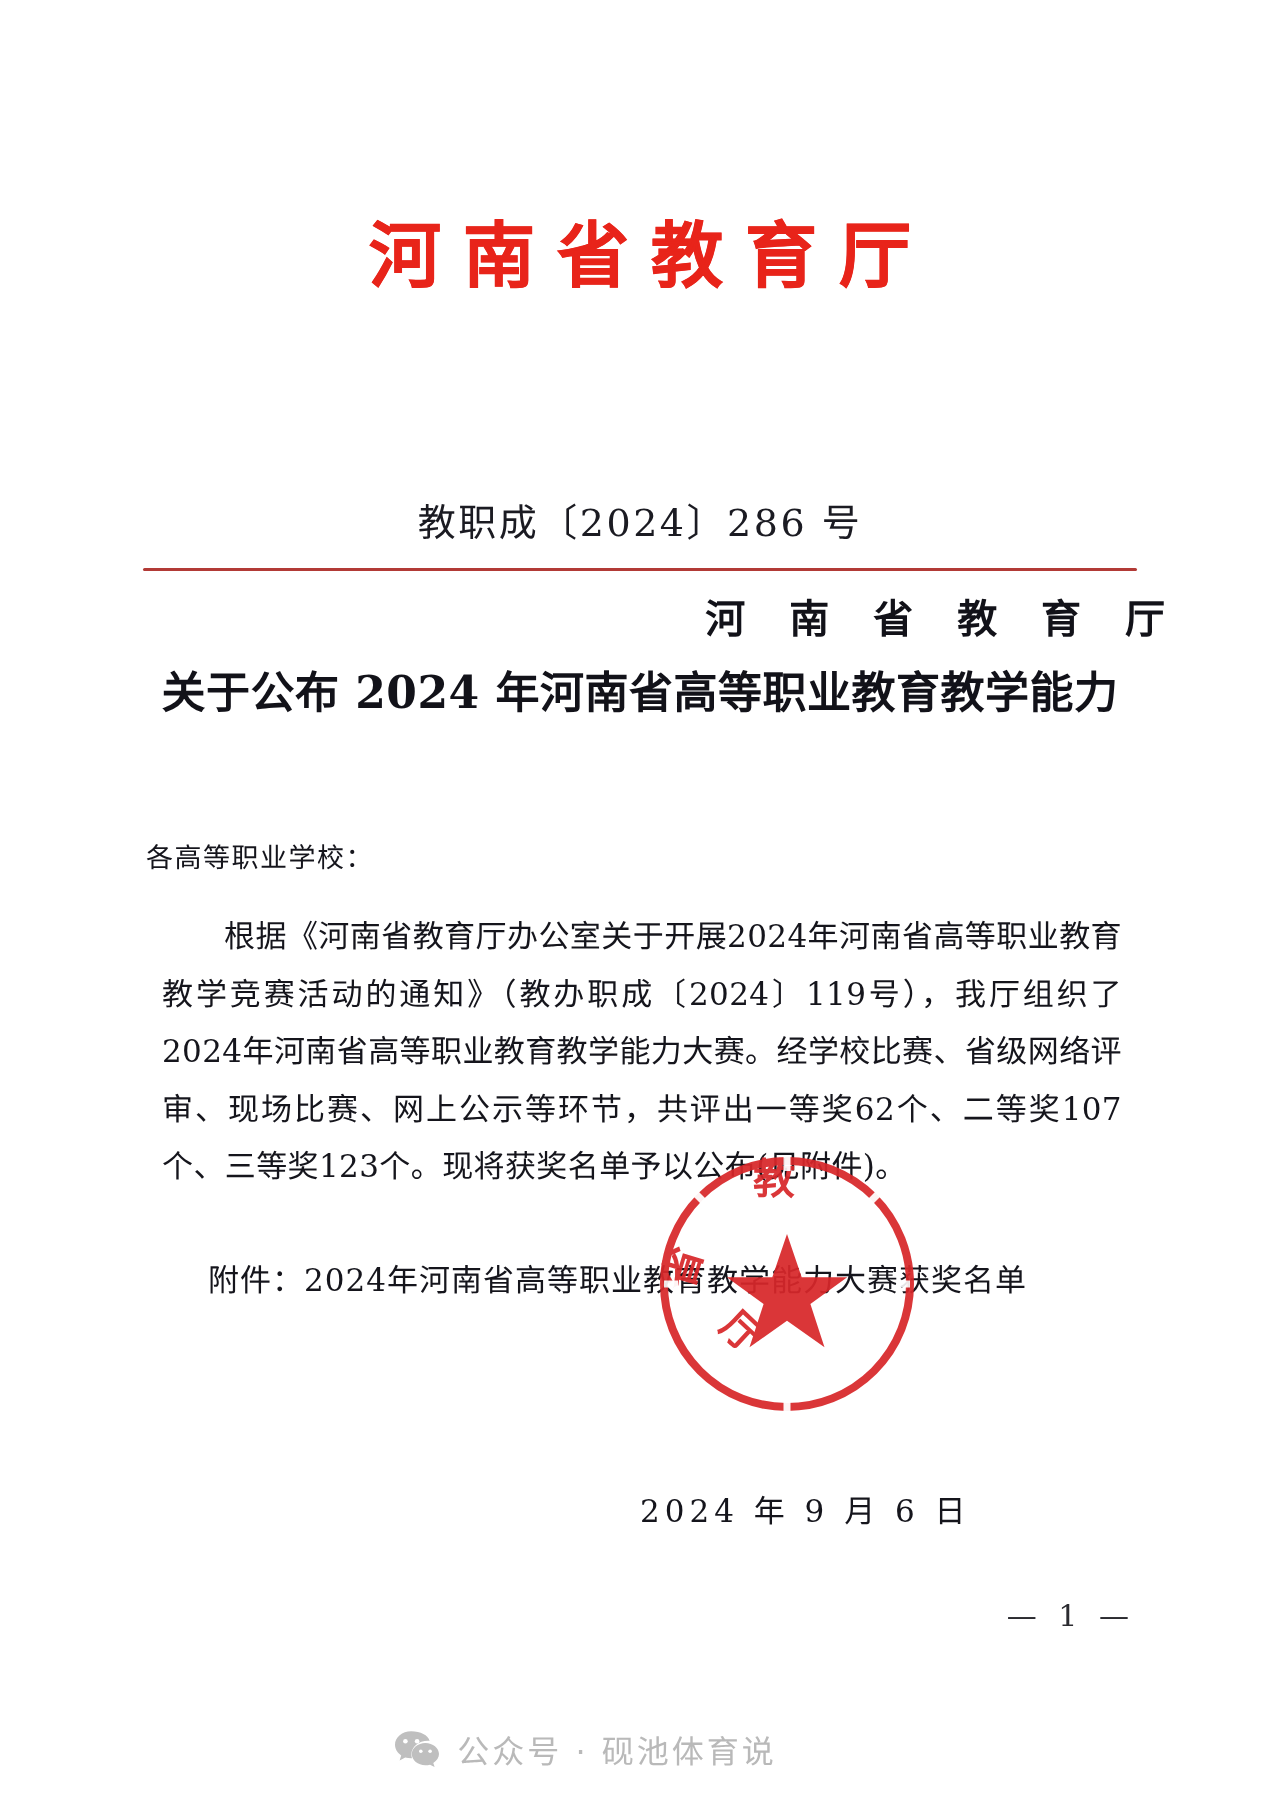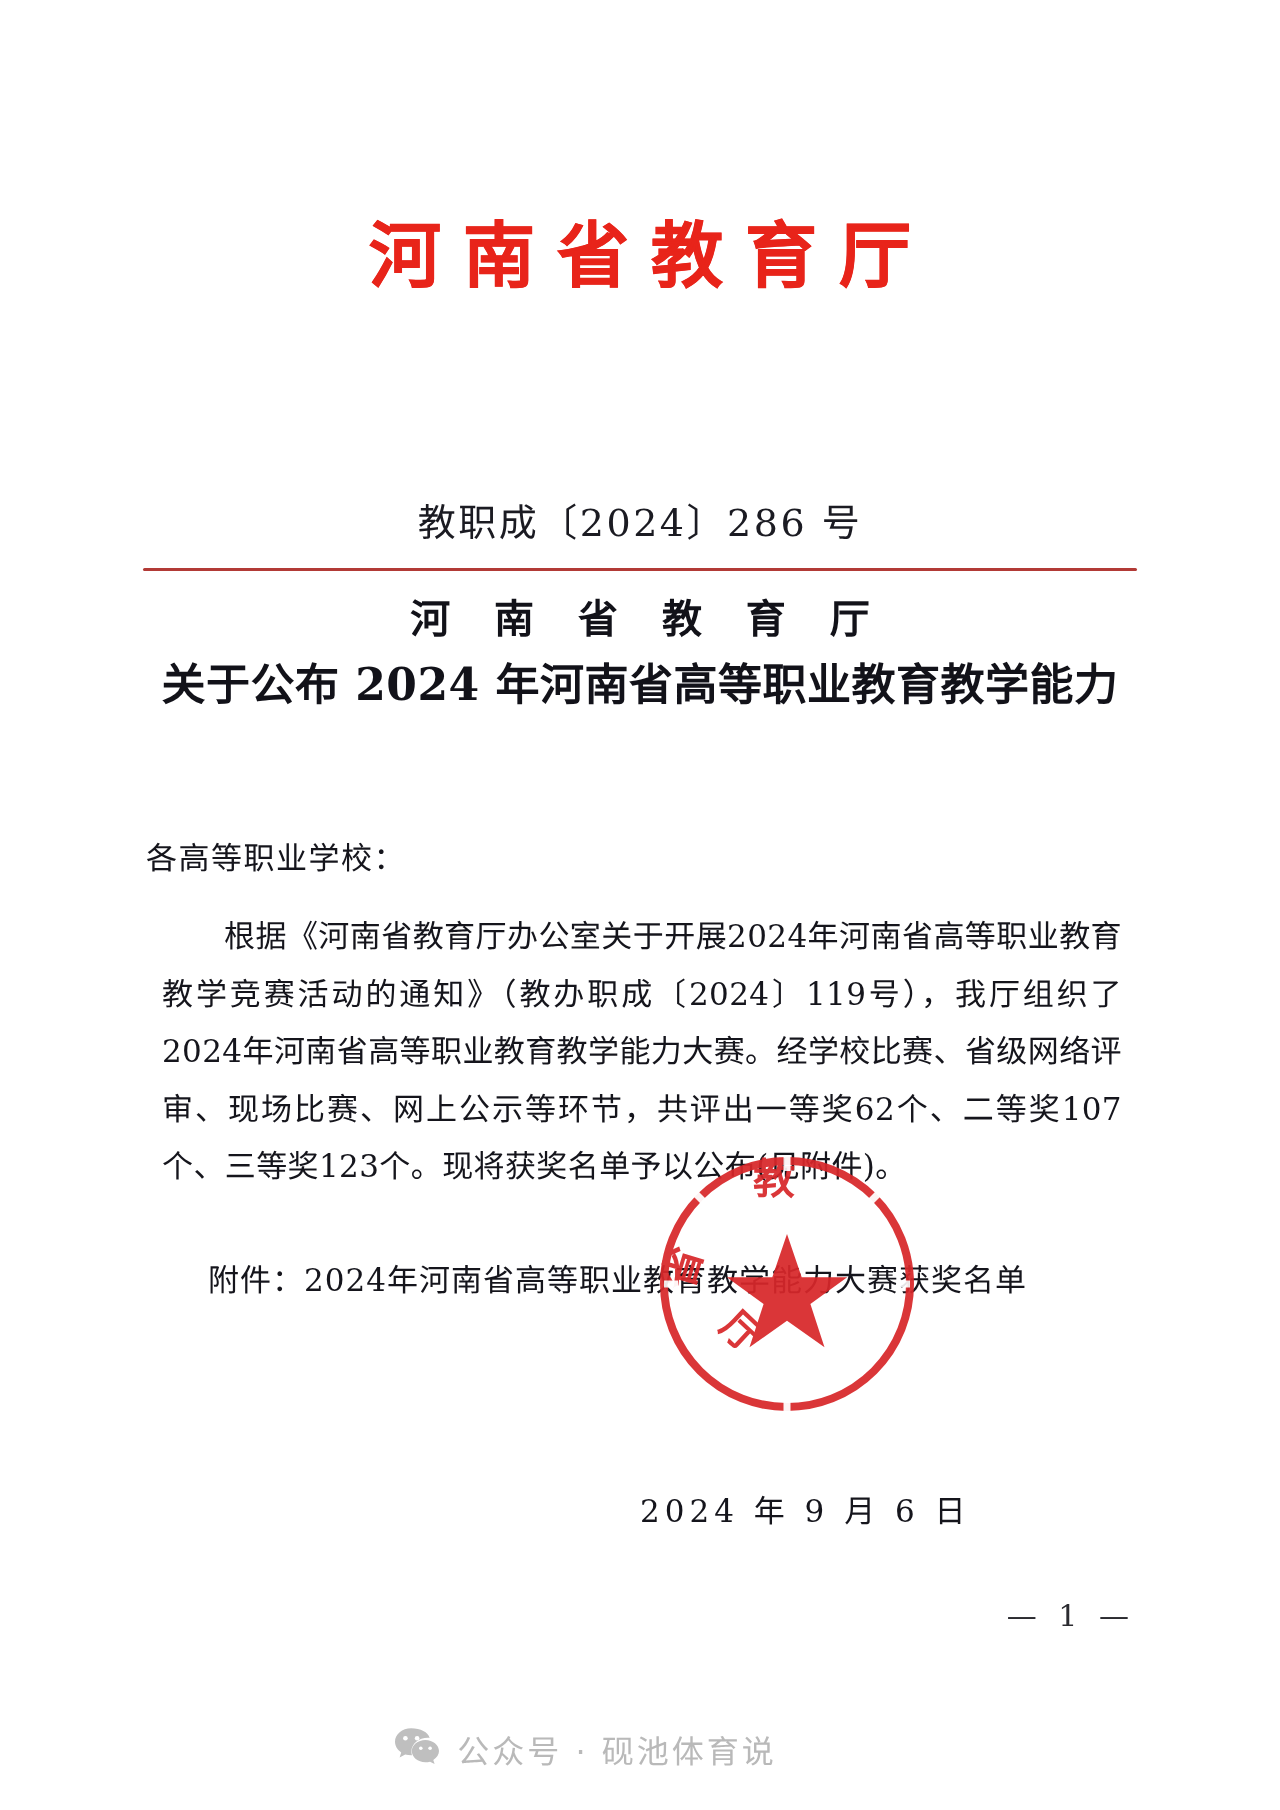--- a/index.html
+++ b/index.html
@@ -78,36 +78,37 @@
     font-family: "DejaVu Serif", "Liberation Serif", serif;
     font-weight: 700;
     font-size: 40px;
     line-height: 62px;
     color: #121219;
     white-space: nowrap;
   }
   .title-line.agency {
     letter-spacing: 15px;
     text-indent: 15px;
-    margin-bottom: 4px;
+    margin-bottom: 12px;
+    text-align: right;
   }
   .title-line.subject {
     letter-spacing: 0.5px;
     font-size: 44px;
   }
 
   
   .body-block {
     position: absolute;
     left: 146px;
     top: 830px;
     width: 992px;
   }
   .salutation {
-    font-size: 31px;
+    font-size: 27px;
     line-height: 56px;
     color: #15151c;
     letter-spacing: 1.5px;
     margin-bottom: 22px;
     white-space: nowrap;
   }
   .para {
     font-size: 31px;
     line-height: 57.5px;
     color: #15151c;
@@ -167,21 +168,21 @@
     white-space: nowrap;
   }
 
   
   .footer-brand {
     position: absolute;
     left: 0;
     top: 1726px;
     width: 1280px;
     display: flex;
-    align-items: flex-start;
+    align-items: center;
     justify-content: center;
     gap: 16px;
     padding-right: 110px;
     box-sizing: border-box;
   }
   .wechat-icon { width: 48px; height: 40px; flex: 0 0 auto; }
   .wechat-icon svg { display: block; width: 48px; height: 40px; }
   .footer-text {
     font-family: "DejaVu Sans", "Liberation Sans", sans-serif;
     font-size: 32px;

